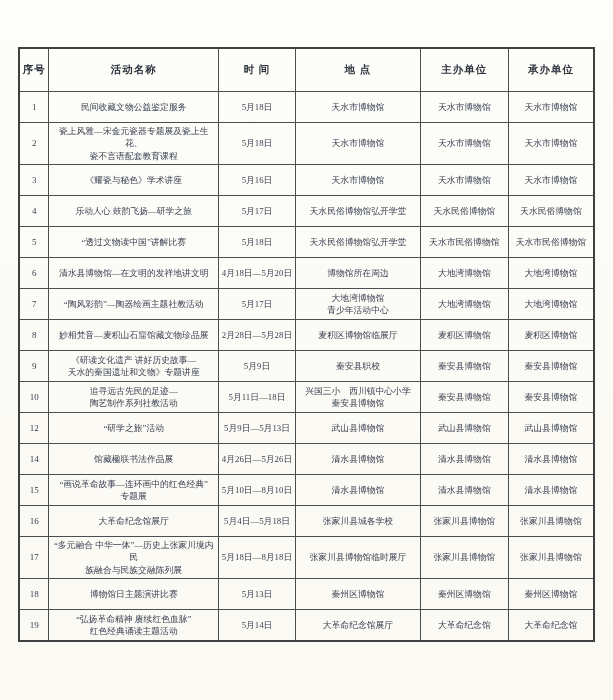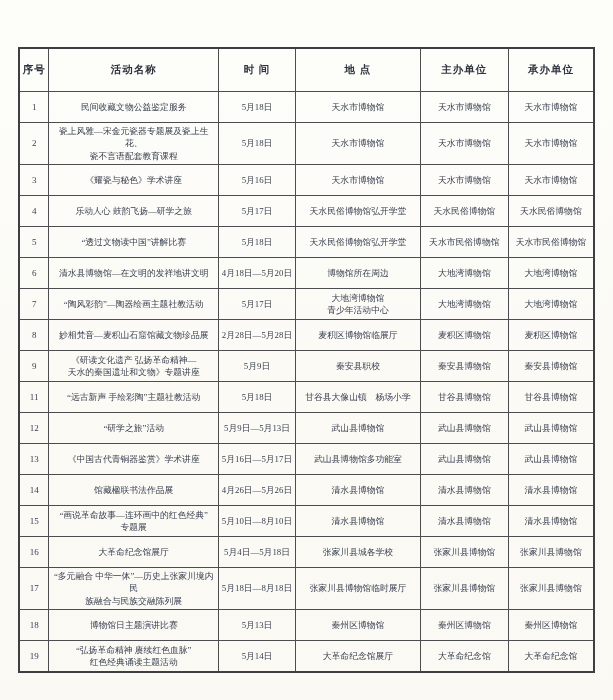--- a/index.html
+++ b/index.html
@@ -150,48 +150,42 @@
         <tr>
           <td class="cell-no">8</td>
           <td class="cell-name">妙相梵音—麦积山石窟馆藏文物珍品展</td>
           <td class="cell-time">2月28日—5月28日</td>
           <td class="cell-place">麦积区博物馆临展厅</td>
           <td class="cell-organizer">麦积区博物馆</td>
           <td class="cell-undertaker">麦积区博物馆</td>
         </tr>
         <tr>
           <td class="cell-no">9</td>
-          <td class="cell-name">《研读文化遗产 弘扬革命精神—
+          <td class="cell-name">《研读文化遗产 讲好历史故事—
 天水的秦国遗址和文物》专题讲座</td>
           <td class="cell-time">5月9日</td>
           <td class="cell-place">秦安县职校</td>
           <td class="cell-organizer">秦安县博物馆</td>
           <td class="cell-undertaker">秦安县博物馆</td>
         </tr>
         <tr>
-          <td class="cell-no">11</td>
-          <td class="cell-name">“远古新声 手绘彩陶”主题社教活动</td>
-          <td class="cell-time">5月18日</td>
-          <td class="cell-place">甘谷县大像山镇　杨场小学</td>
-          <td class="cell-organizer">甘谷县博物馆</td>
-          <td class="cell-undertaker">甘谷县博物馆</td>
+          <td class="cell-no">10</td>
+          <td class="cell-name">追寻远古先民的足迹—
+陶艺制作系列社教活动</td>
+          <td class="cell-time">5月11日—18日</td>
+          <td class="cell-place">兴国三小　西川镇中心小学
+秦安县博物馆</td>
+          <td class="cell-organizer">秦安县博物馆</td>
+          <td class="cell-undertaker">秦安县博物馆</td>
         </tr>
         <tr>
           <td class="cell-no">12</td>
           <td class="cell-name">“研学之旅”活动</td>
           <td class="cell-time">5月9日—5月13日</td>
           <td class="cell-place">武山县博物馆</td>
-          <td class="cell-organizer">武山县博物馆</td>
-          <td class="cell-undertaker">武山县博物馆</td>
-        </tr>
-        <tr>
-          <td class="cell-no">13</td>
-          <td class="cell-name">《中国古代青铜器鉴赏》学术讲座</td>
-          <td class="cell-time">5月16日—5月17日</td>
-          <td class="cell-place">武山县博物馆多功能室</td>
           <td class="cell-organizer">武山县博物馆</td>
           <td class="cell-undertaker">武山县博物馆</td>
         </tr>
         <tr>
           <td class="cell-no">14</td>
           <td class="cell-name">馆藏楹联书法作品展</td>
           <td class="cell-time">4月26日—5月26日</td>
           <td class="cell-place">清水县博物馆</td>
           <td class="cell-organizer">清水县博物馆</td>
           <td class="cell-undertaker">清水县博物馆</td>

